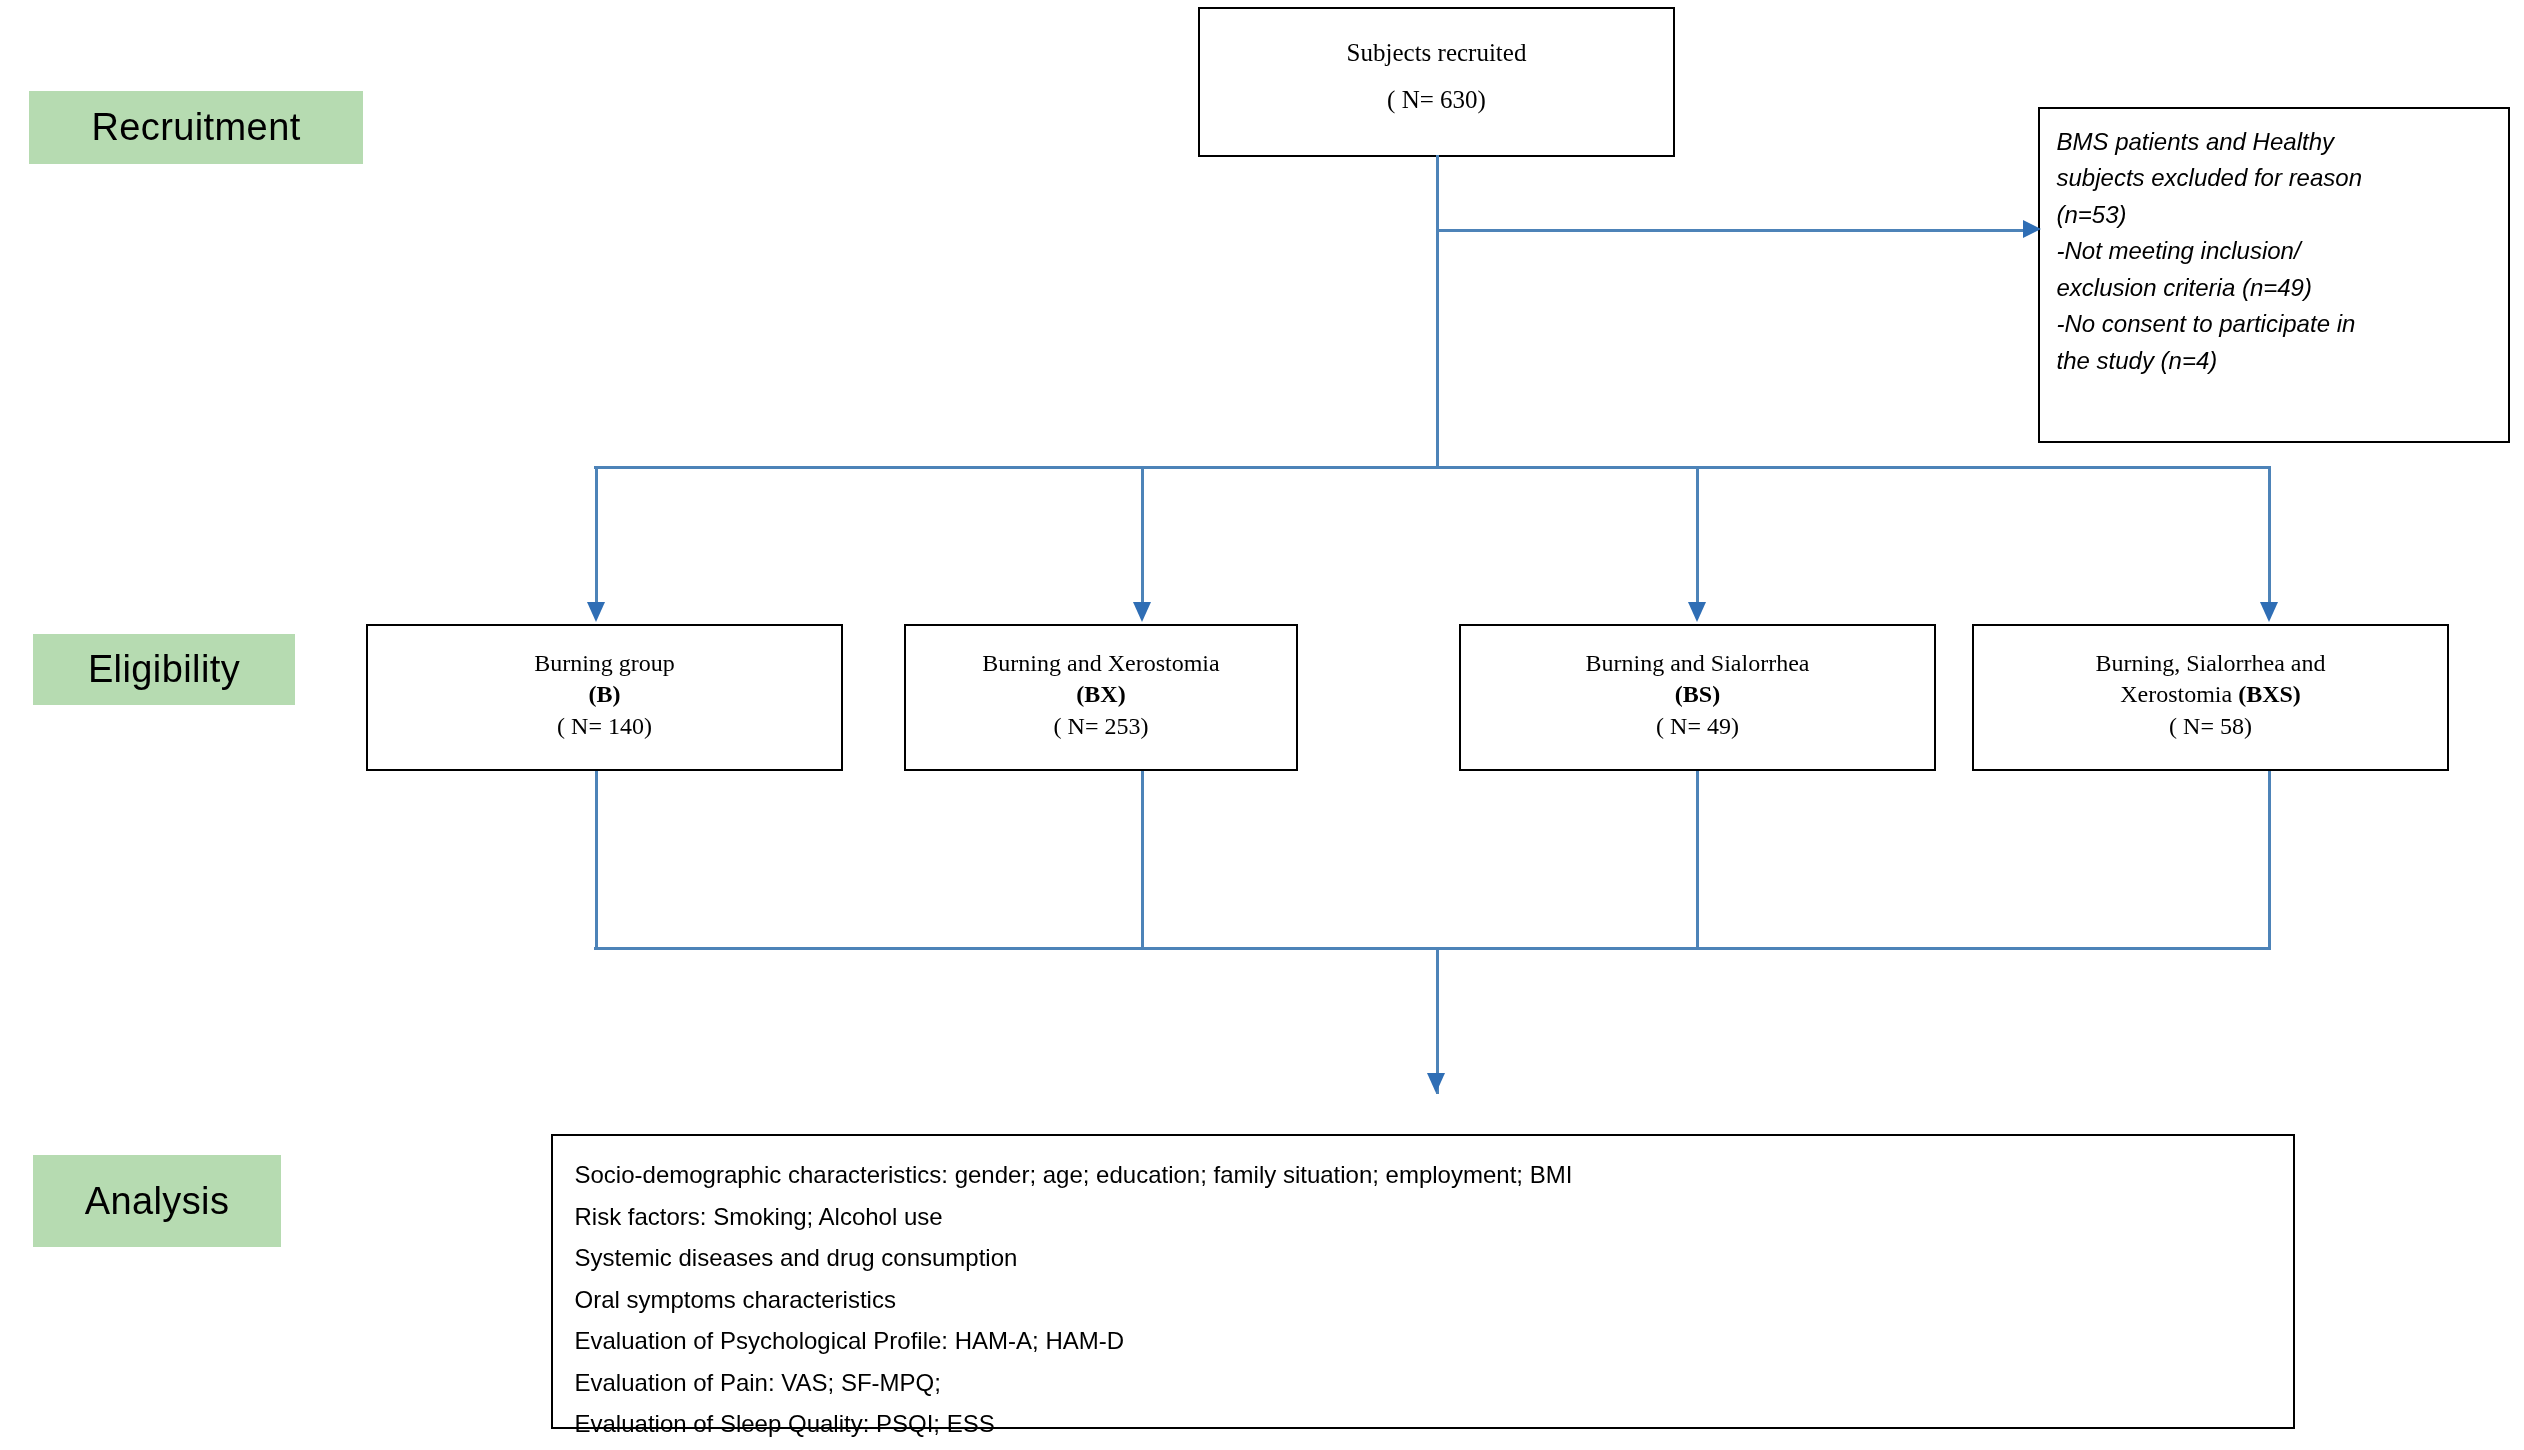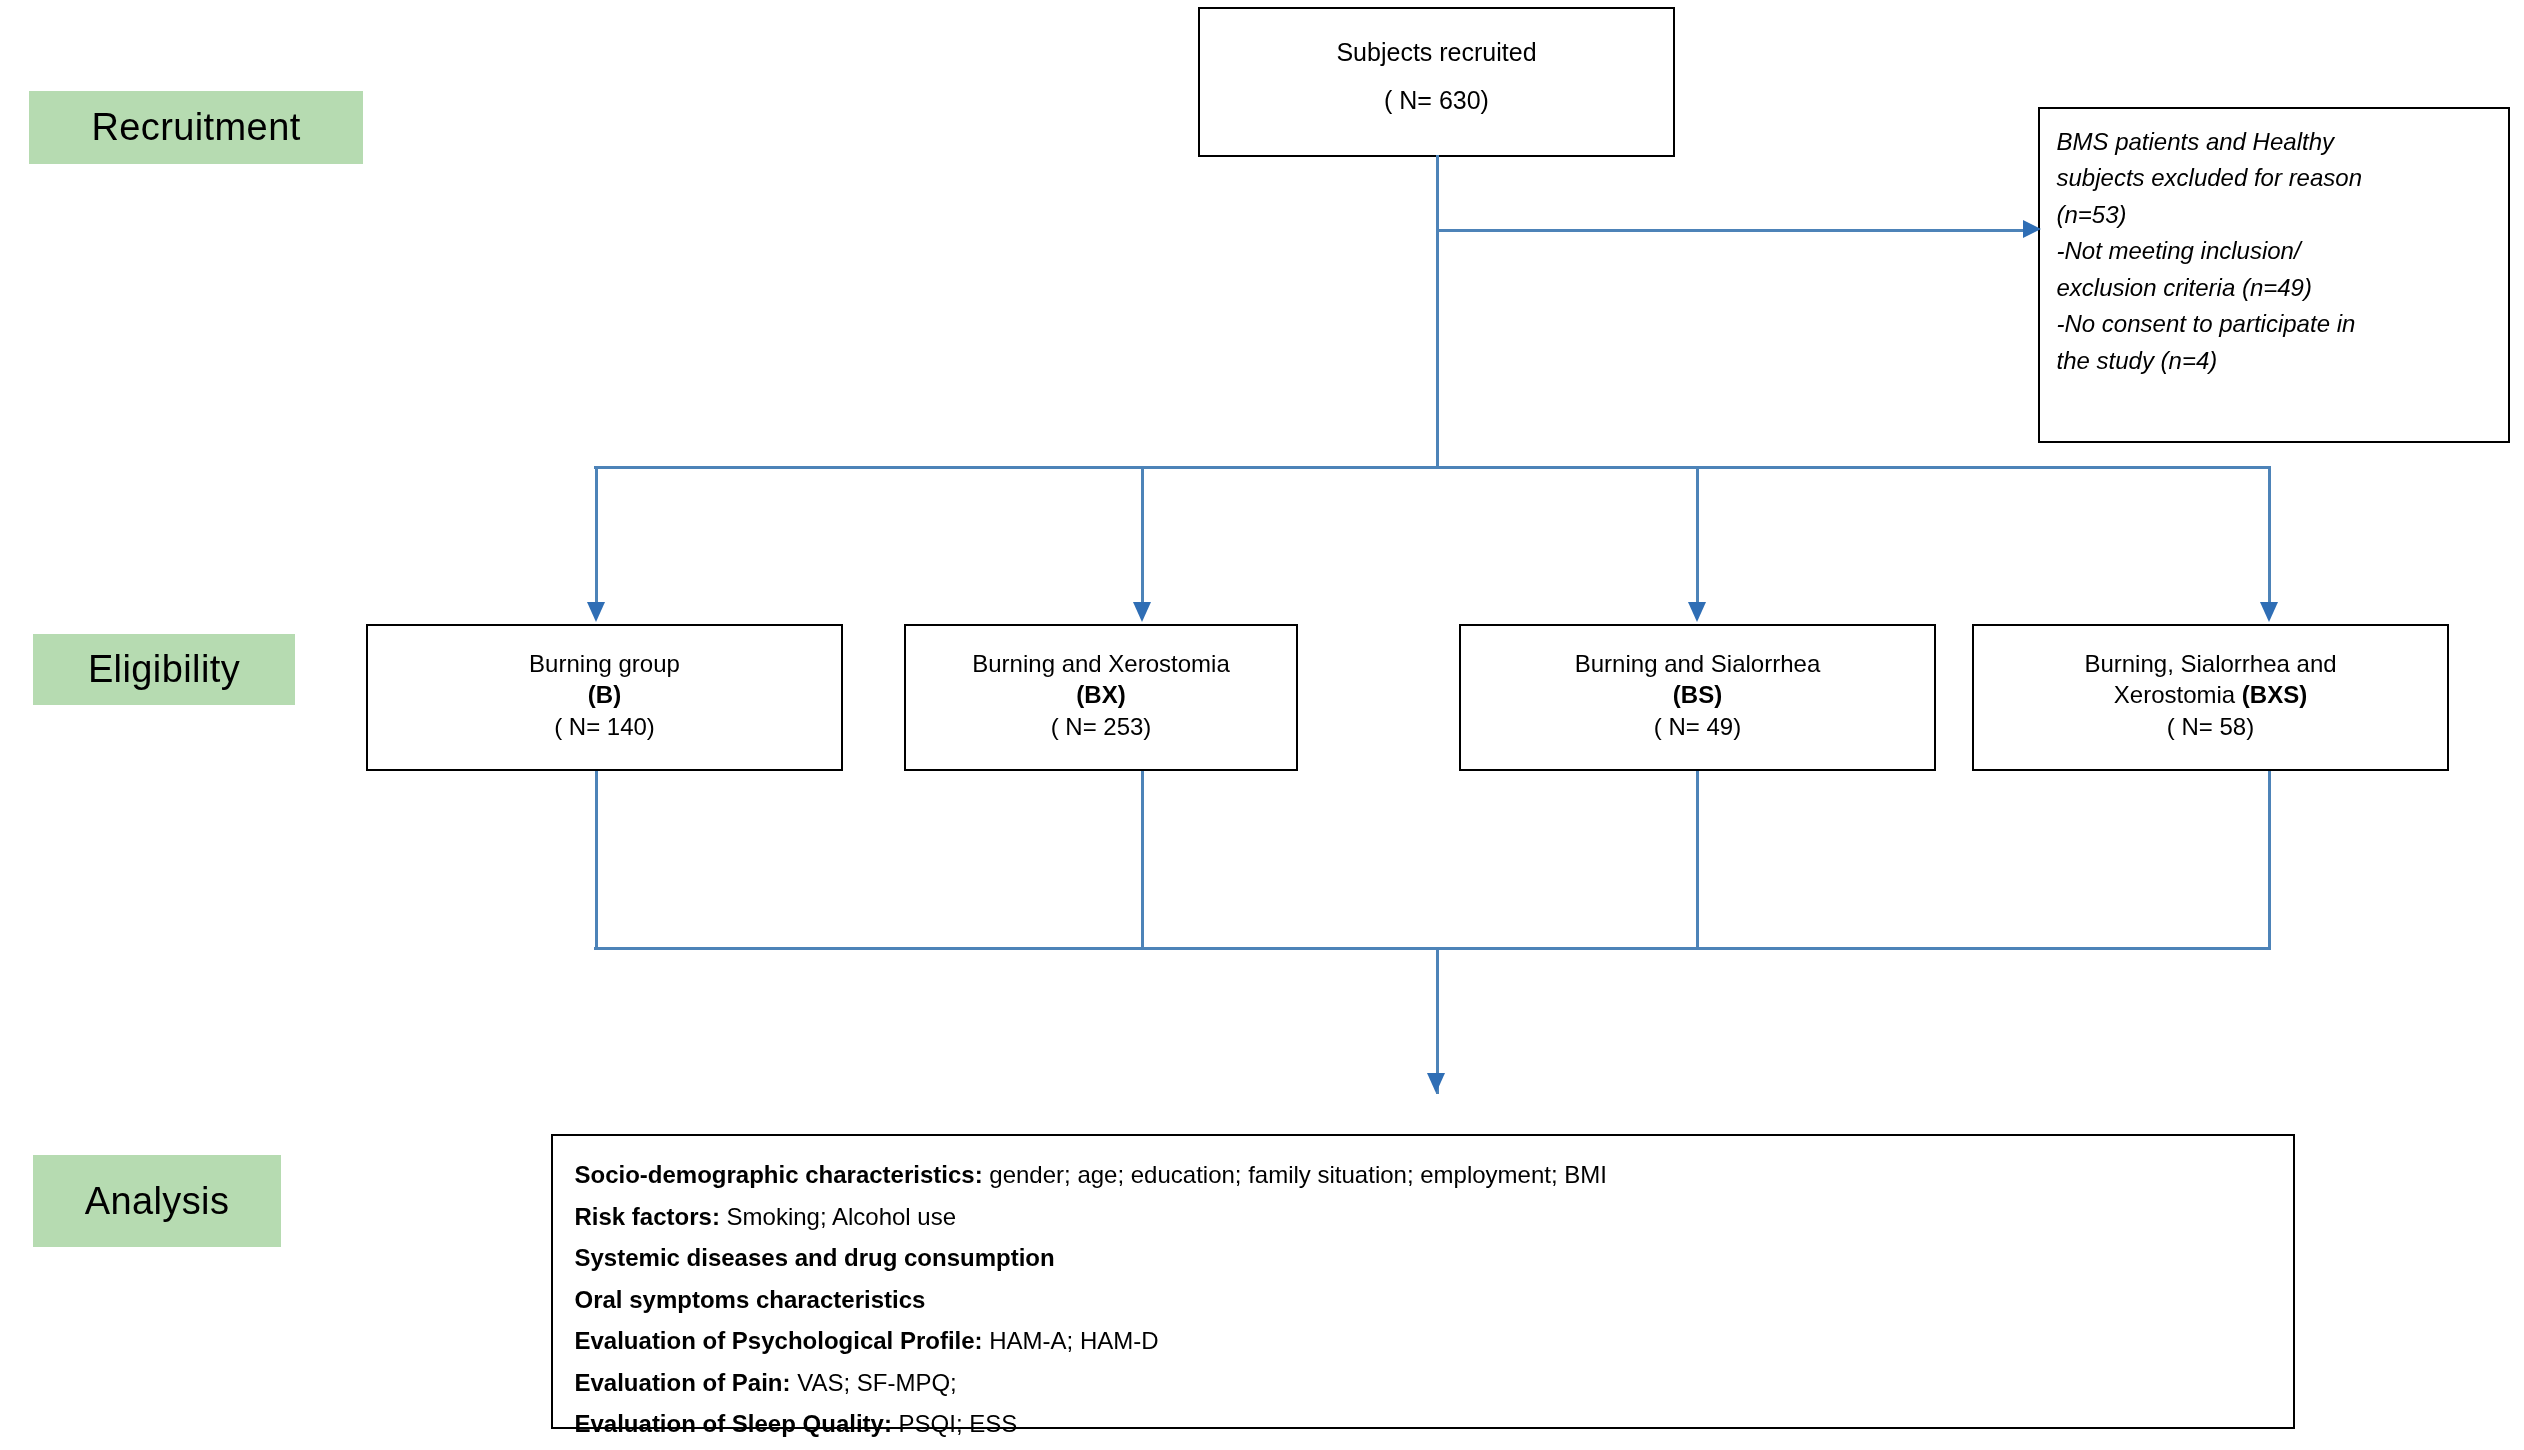--- a/index.html
+++ b/index.html
@@ -40,20 +40,21 @@
     border: 2.5px solid #000000;
     background: #ffffff;
     box-sizing: border-box;
   }
   .box-center {
     display: flex;
     flex-direction: column;
     align-items: center;
     justify-content: center;
     text-align: center;
+    font-family: Liberation Serif, serif;
   }
   .line { white-space: nowrap; }
 
   
   #box-recruited {
     left: 1198px; top: 6.6px; width: 477px; height: 150px;
     font-size: 25px;
     justify-content: space-evenly;
     padding: 11.6px 0 21.5px 0;
   }
@@ -84,21 +85,21 @@
 
   
   #box-analysis {
     left: 551px; top: 1134px; width: 1744px; height: 295px;
     padding: 18px 0 0 21.5px;
     font-size: 24px;
     line-height: 1.73;
     text-align: left;
   }
   #box-analysis .a-line { white-space: nowrap; }
-  #box-analysis .a-key { font-weight: bold; }
+  #box-analysis .a-key { font-weight: normal; }
 
   
   .conn-v, .conn-h {
     position: absolute;
     background: #4d83b8;
   }
   .conn-v { width: 2.5px; }
   .conn-h { height: 2.5px; }
 
   .arrow-down {

